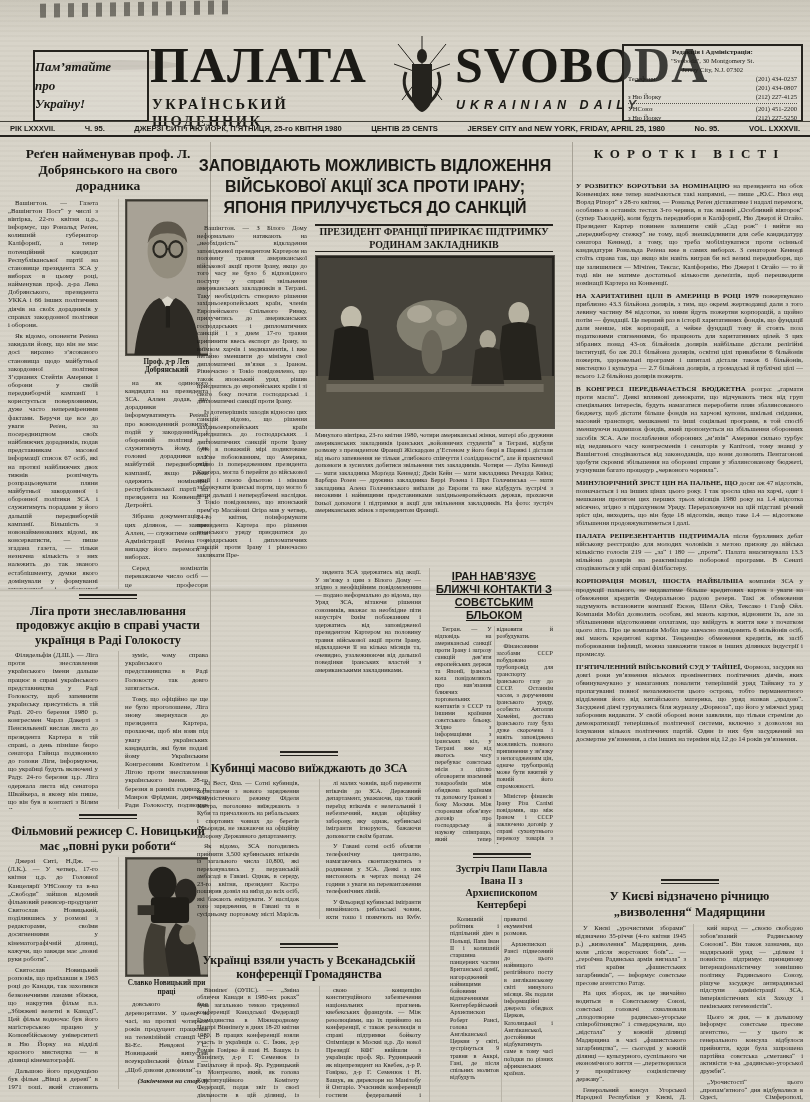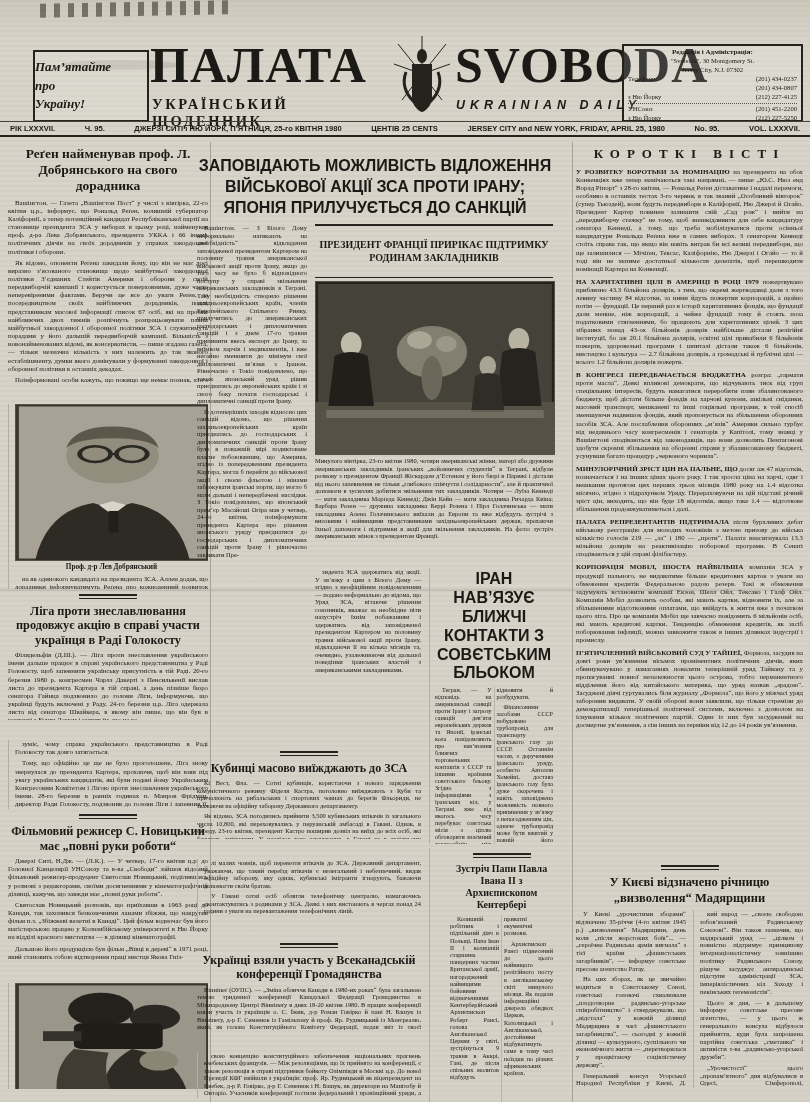--- a/index.html
+++ b/index.html
@@ -28,55 +28,55 @@
   .admin-sep{border-top:1px dotted #55524a;margin:1px 0;}
   
   .dateline{position:absolute;left:0;top:121px;width:810px;height:16px;border-top:1px solid #44423a;border-bottom:2.5px solid #25231e;
     display:flex;align-items:center;justify-content:space-between;padding:0 10px;box-sizing:border-box;
     font-family:"Liberation Sans",sans-serif;font-weight:bold;font-size:7.6px;}
   
   .vrule{position:absolute;top:142px;bottom:0;width:1px;background:#a7a296;}
   p{margin:0 0 3px 0;text-indent:7px;text-align:justify;}
   .head{font-weight:bold;text-align:center;margin:2px 0 4px 0;}
   .divider{width:58px;margin:5px auto;border-top:2.5px solid #25231e;border-bottom:1.5px solid #25231e;height:2px;}
-  .tworow{display:grid;grid-template-columns:1fr;gap:20px;overflow:hidden;}
+  .tworow{display:grid;grid-template-columns:1fr 1fr;gap:20px;overflow:hidden;}
   .colA,.colB{overflow:hidden;}
   .colB{border-left:1px solid #b3aea2;padding-left:6px;}
   .photo-cap{font-weight:bold;text-align:center;font-size:7.2px;line-height:1.2;margin:2px 0 4px 0;}
   .bodytxt{font-size:6.8px;line-height:1.2;}
   
   #left-sec{position:absolute;left:8px;top:144px;width:200px;height:956px;overflow:hidden;}
   #left-sec .head{font-size:13.5px;line-height:1.2;}
   #left-sec .head.small{font-size:12.3px;line-height:1.18;}
   #left-sec .bodytxt{font-size:6.8px;line-height:1.2;}
   
   #center-sec{position:absolute;left:197px;top:144px;width:356px;height:956px;}
   .main-headline{position:absolute;left:0;top:0;width:356px;text-align:center;font-family:"Liberation Sans",sans-serif;
     font-weight:bold;font-size:16px;line-height:1.32;}
   .wash-col1{position:absolute;left:0;top:80px;width:110px;height:518px;overflow:hidden;font-size:6.5px;line-height:1.16;}
   .france-box{position:absolute;left:118px;top:80px;width:238px;height:338px;}
-  .france-box .fb-title{border-top:2px solid #25231e;border-bottom:1px solid #25231e;padding:13px 0;margin-bottom:3px;
+  .france-box .fb-title{border-top:2px solid #25231e;border-bottom:1px solid #25231e;padding:0 0;margin-bottom:3px;
     text-align:center;font-weight:bold;font-size:10px;line-height:1.25;}
   .france-cap{font-size:6.4px;line-height:1.18;text-align:justify;margin-top:2px;}
   .wash-col2{position:absolute;left:118px;top:424px;width:106px;height:172px;overflow:hidden;font-size:6.5px;line-height:1.16;}
   .iran-blk{position:absolute;left:232px;top:424px;width:124px;height:276px;overflow:hidden;border-left:1px solid #b3aea2;padding-left:5px;box-sizing:border-box;}
-  .iran-blk .head{font-family:"Liberation Sans",sans-serif;font-size:16px;line-height:1.18;}
+  .iran-blk .head{font-family:"Liberation Sans",sans-serif;font-size:11px;line-height:1.18;text-decoration:underline;}
   .iran-body{columns:2;column-gap:5px;column-rule:1px solid #b9b4a8;font-size:6.1px;line-height:1.15;height:228px;overflow:hidden;}
   .cuba-blk{position:absolute;left:0;top:602px;width:224px;}
   .cuba-blk .head,.conf-blk .head{font-size:12px;line-height:1.2;}
   .cuba-body{height:140px;}
   .conf-blk{position:absolute;left:0;top:794px;width:224px;}
   .conf-body{height:112px;}
   .pope-blk{position:absolute;left:232px;top:704px;width:124px;border-left:1px solid #b3aea2;padding-left:20px;box-sizing:border-box;}
   .pope-blk .head{font-size:10px;line-height:1.2;}
   .pope-body{columns:2;column-gap:5px;column-rule:1px solid #b9b4a8;font-size:6.2px;line-height:1.16;height:196px;overflow:hidden;}
   .cuba-body,.conf-body{font-size:6.4px;line-height:1.17;}
   
   #right-sec{position:absolute;left:576px;top:144px;width:227px;height:956px;overflow:hidden;}
-  .briefs-title{text-align:center;font-weight:bold;font-size:13px;letter-spacing:7px;margin:2px 0 6px 0;}
+  .briefs-title{text-align:center;font-weight:bold;font-size:13px;letter-spacing:7px;margin:2px 0 20px 0;}
   .briefs{height:692px;overflow:hidden;font-size:6.8px;line-height:1.18;}
   .briefs p{text-indent:0;margin-bottom:5px;}
   .briefs b{font-size:7.1px;}
   .kyiv-title{font-size:12.5px;line-height:1.25;}
   .kyiv-body{display:grid;grid-template-columns:1fr 1fr;gap:7px;height:178px;overflow:hidden;font-size:6.6px;line-height:1.18;}
   .kyiv-body .colB{border-left:1px solid #b3aea2;padding-left:6px;}
   .photo-frame{display:block;width:100%;background:#9a958a;border:1px solid #55524a;}
   .contnote{font-style:italic;font-weight:bold;text-align:right;text-indent:0;}
 </style>
 </head>

